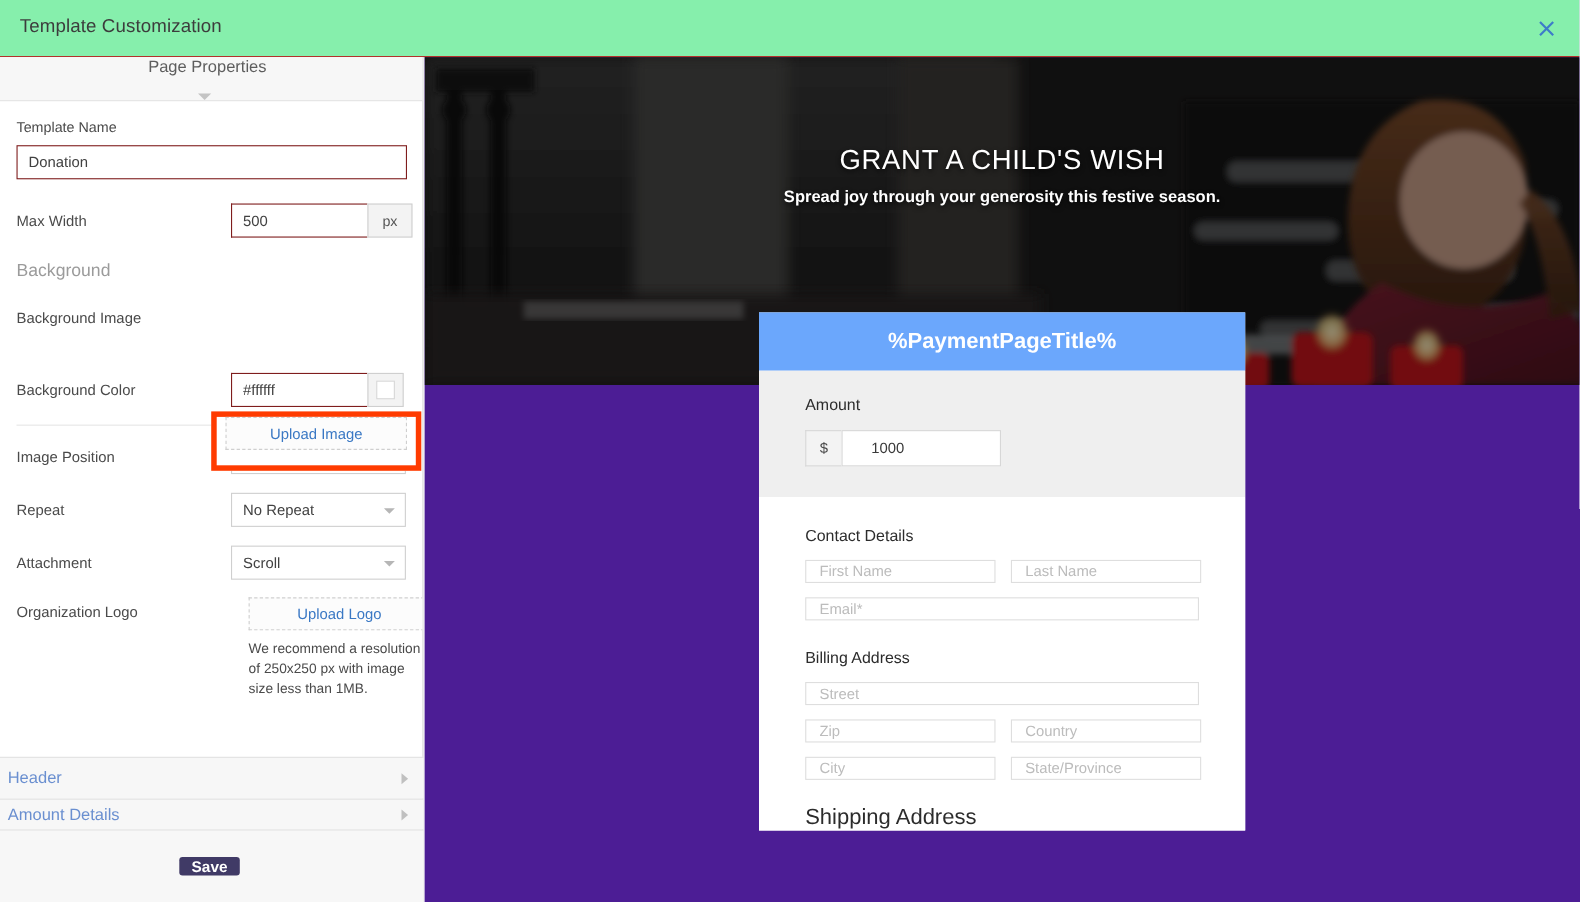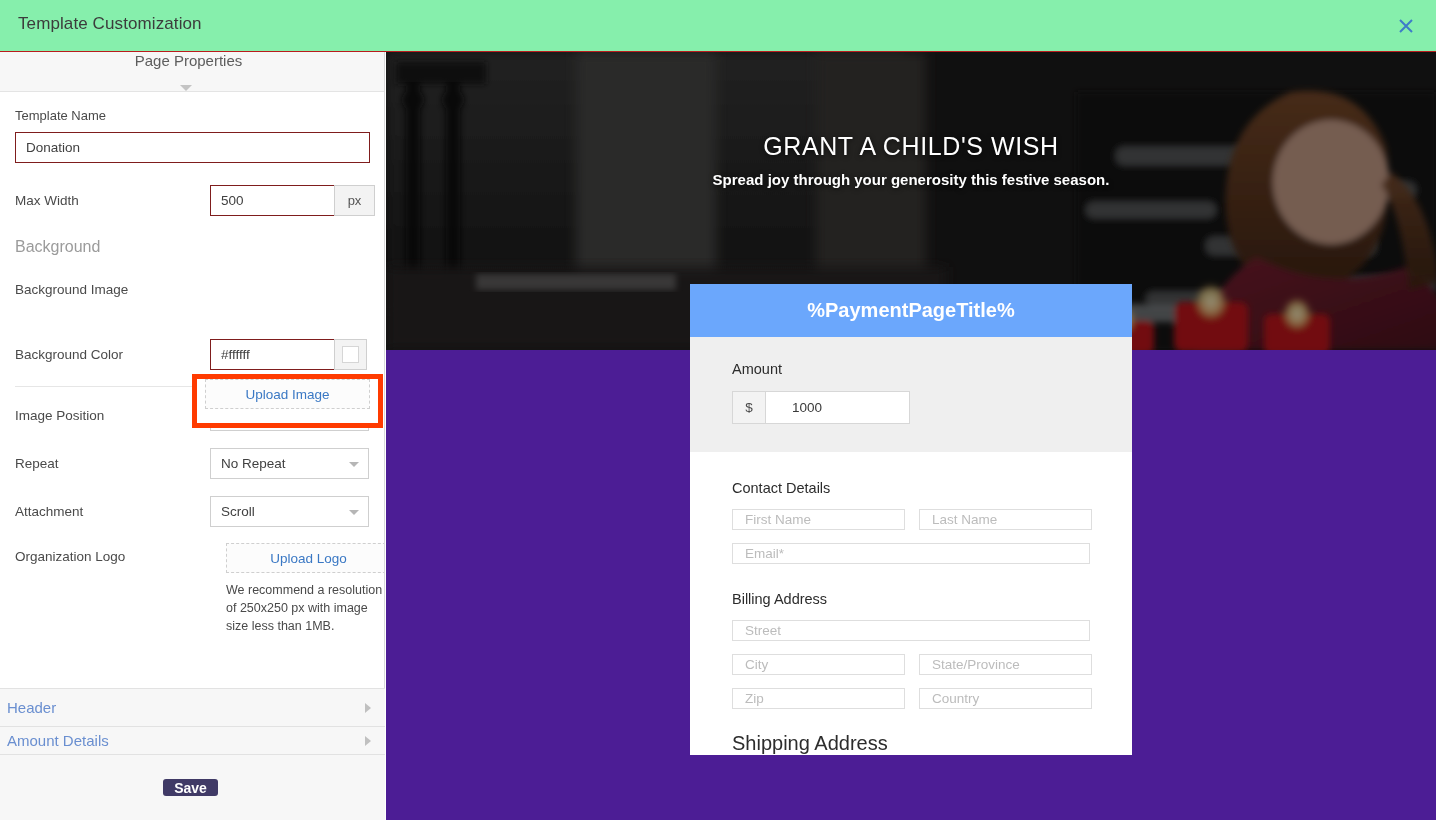--- a/index.html
+++ b/index.html
@@ -452,26 +452,26 @@
           <input class="fin full" placeholder="Email*" style="">
         </div>
 
         <div class="sec-gap"></div>
 
         <div class="sec-title">Billing Address</div>
         <div class="frow">
           <input class="fin full" placeholder="Street" style="">
         </div>
         <div class="frow">
+          <input class="fin half" placeholder="Zip" style="">
+          <input class="fin half" placeholder="Country" style="">
+        </div>
+        <div class="frow">
           <input class="fin half" placeholder="City" style="">
           <input class="fin half" placeholder="State/Province" style="">
         </div>
-        <div class="frow">
-          <input class="fin half" placeholder="Zip" style="">
-          <input class="fin half" placeholder="Country" style="">
-        </div>
 
         <div class="shipping-title">Shipping Address</div>
       </div>
     </div>
 
   </div>
 </div>
 
 </body></html>

